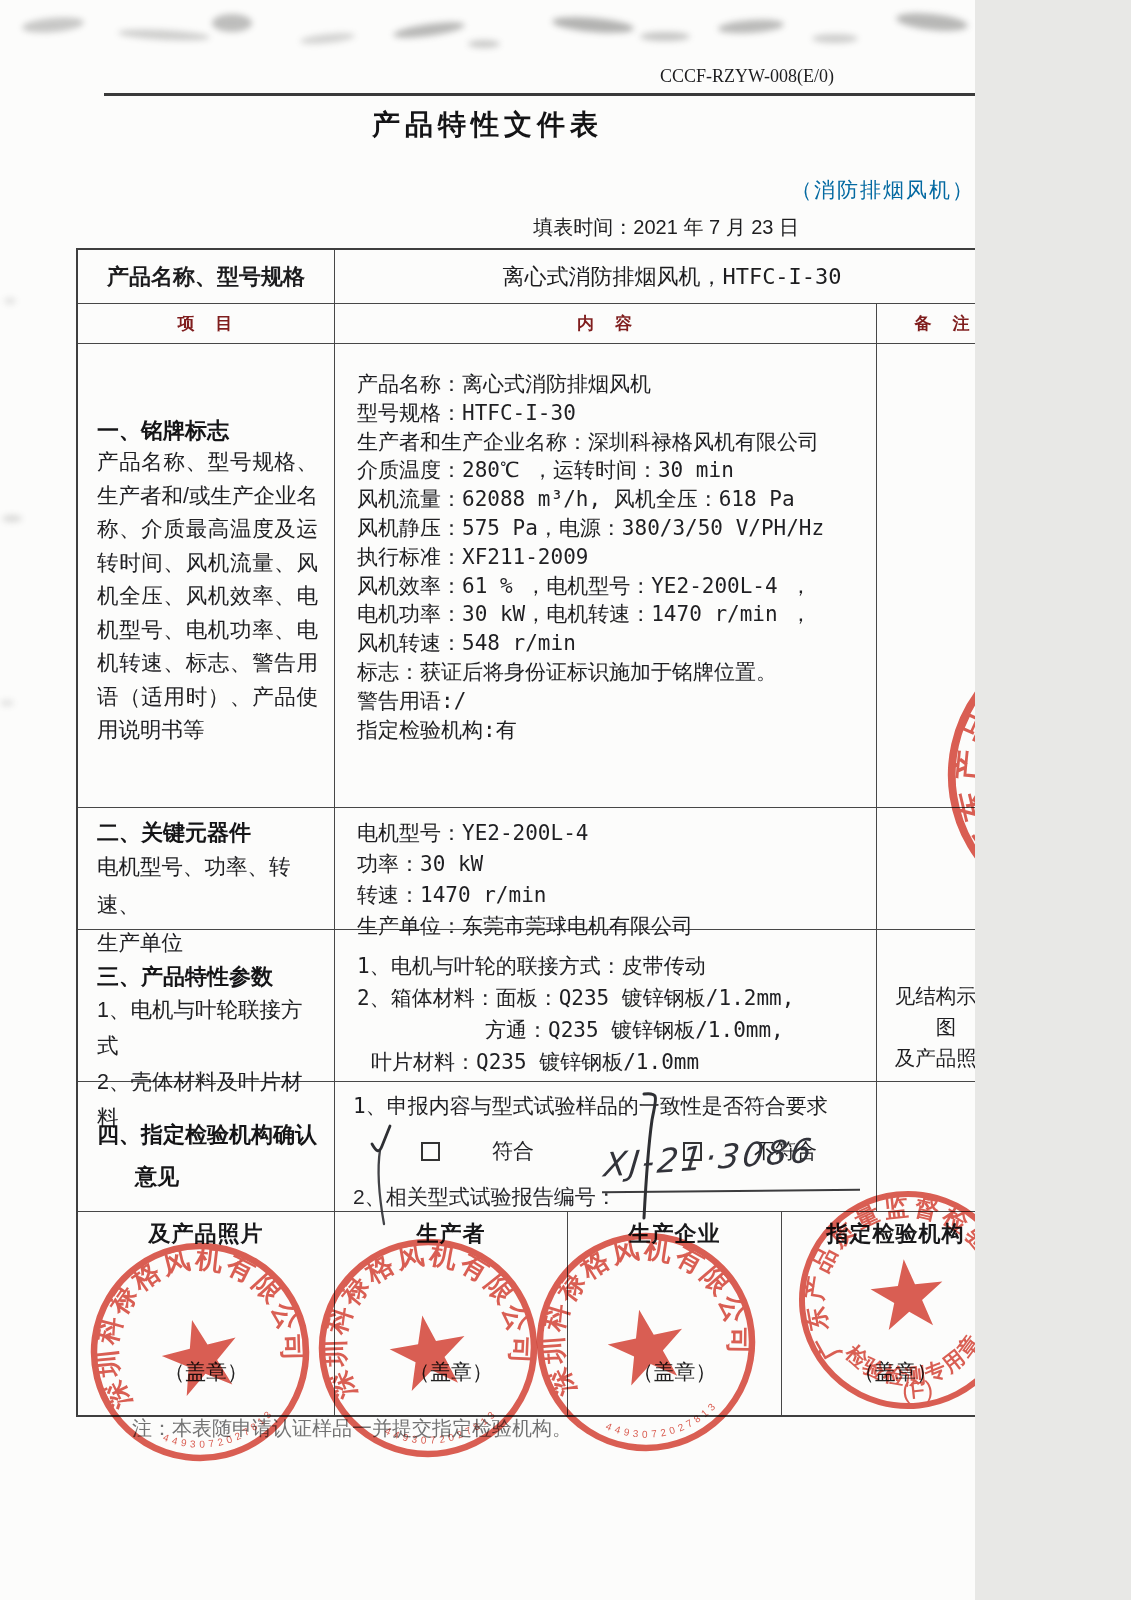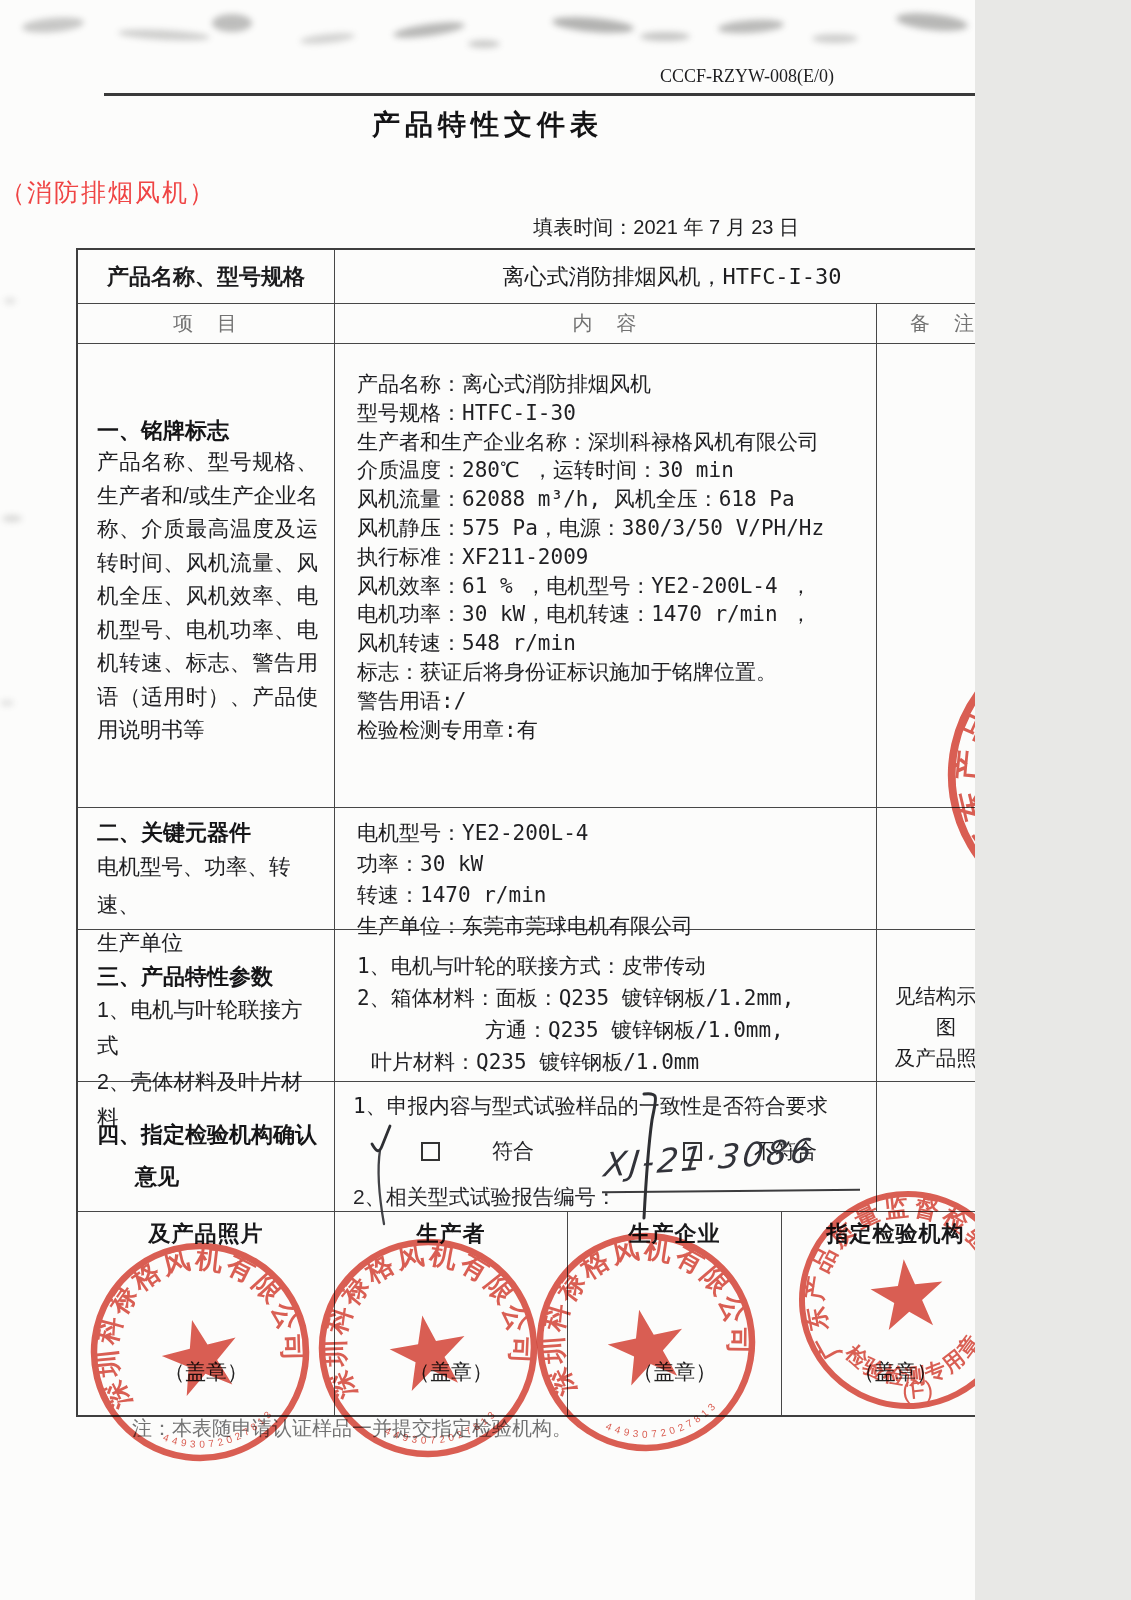--- a/index.html
+++ b/index.html
@@ -4,28 +4,28 @@
 <style>
   html,body{margin:0;padding:0;}
   body{width:1131px;height:1600px;background:#e8e8e6;font-family:"Liberation Sans","DejaVu Sans",sans-serif;}
   .page{position:relative;width:975px;height:1600px;background:#fcfcfb;overflow:hidden;color:#26262a;}
   
   .smudge{position:absolute;background:#5a5a58;border-radius:50%;filter:blur(3px);}
   
   .doc-code{position:absolute;top:66px;right:141px;font-family:"Liberation Serif",serif;font-size:18px;color:#1d1d1f;}
   .header-rule{position:absolute;left:104px;top:93px;width:884px;height:3px;background:#3a3a3a;}
   .title{position:absolute;left:0;top:106px;width:100%;text-align:center;font-size:28px;font-weight:bold;letter-spacing:5px;color:#141416;}
-  .subtitle{position:absolute;left:0;top:176px;width:100%;text-align:left;font-size:25px;letter-spacing:2px;color:#ef4444;}
+  .subtitle{position:absolute;left:0;top:176px;width:100%;text-align:right;font-size:21px;letter-spacing:2px;color:#0369a1;}
   .fill-date{position:absolute;top:214px;right:176px;font-size:20px;color:#1d1d1f;}
   
   .doc-table{position:absolute;left:76px;top:248px;width:931px;border:2.4px solid #3f3f3f;display:grid;grid-template-columns:257px 542px 132px;grid-template-rows:54px 40px 464px 122px 152px 130px 203px;background:transparent;z-index:1;}
   .cell{border-right:1.6px solid #474747;border-bottom:1.6px solid #474747;box-sizing:border-box;position:relative;}
   .cell.last-col{border-right:none;}
   .cell.center{display:flex;align-items:center;justify-content:center;}
-  .colhead{font-weight:normal;font-size:20px;letter-spacing:2px;color:#737373;}
+  .colhead{font-weight:bold;font-size:17px;letter-spacing:2px;color:#7f1d1d;}
   .prod-label{font-weight:bold;font-size:22px;color:#1c1c1e;}
   .prod-value{font-size:22px;color:#1d1d1f;font-family:"DejaVu Sans Mono","Liberation Sans",monospace;}
   .span2{grid-column:2/4;}
   .sec-title{font-weight:bold;font-size:22px;color:#151517;}
   .sec-desc{font-size:21.5px;line-height:33.5px;text-align:justify;color:#212124;}
   .cline{font-size:21px;color:#1f1f22;font-family:"DejaVu Sans Mono","Liberation Sans",monospace;}
   .c1-pad{padding:0 16px 0 19px;}
   .r3c1{padding-top:72px;}
   .r3c2{padding:26px 10px 0 22px;}
   .r3c2 .cline{line-height:28.8px;}
@@ -122,21 +122,21 @@
       <div class="cline">生产者和生产企业名称：深圳科禄格风机有限公司</div>
       <div class="cline">介质温度：280℃ ，运转时间：30 min</div>
       <div class="cline">风机流量：62088 m³/h, 风机全压：618 Pa</div>
       <div class="cline">风机静压：575 Pa，电源：380/3/50 V/PH/Hz</div>
       <div class="cline">执行标准：XF211-2009</div>
       <div class="cline">风机效率：61 % ，电机型号：YE2-200L-4 ，</div>
       <div class="cline">电机功率：30 kW，电机转速：1470 r/min ，</div>
       <div class="cline">风机转速：548 r/min</div>
       <div class="cline">标志：获证后将身份证标识施加于铭牌位置。</div>
       <div class="cline">警告用语:/</div>
-      <div class="cline">检验检测专用章:有</div>
+      <div class="cline">指定检验机构:有</div>
     </div>
     <div class="cell last-col"></div>
 
     <div class="cell c1-pad r4c1">
       <div class="sec-title">二、关键元器件</div>
       <div class="sec-desc">电机型号、功率、转速、</div>
       <div class="sec-desc">生产单位</div>
     </div>
     <div class="cell r4c2">
       <div class="cline">电机型号：YE2-200L-4</div>

